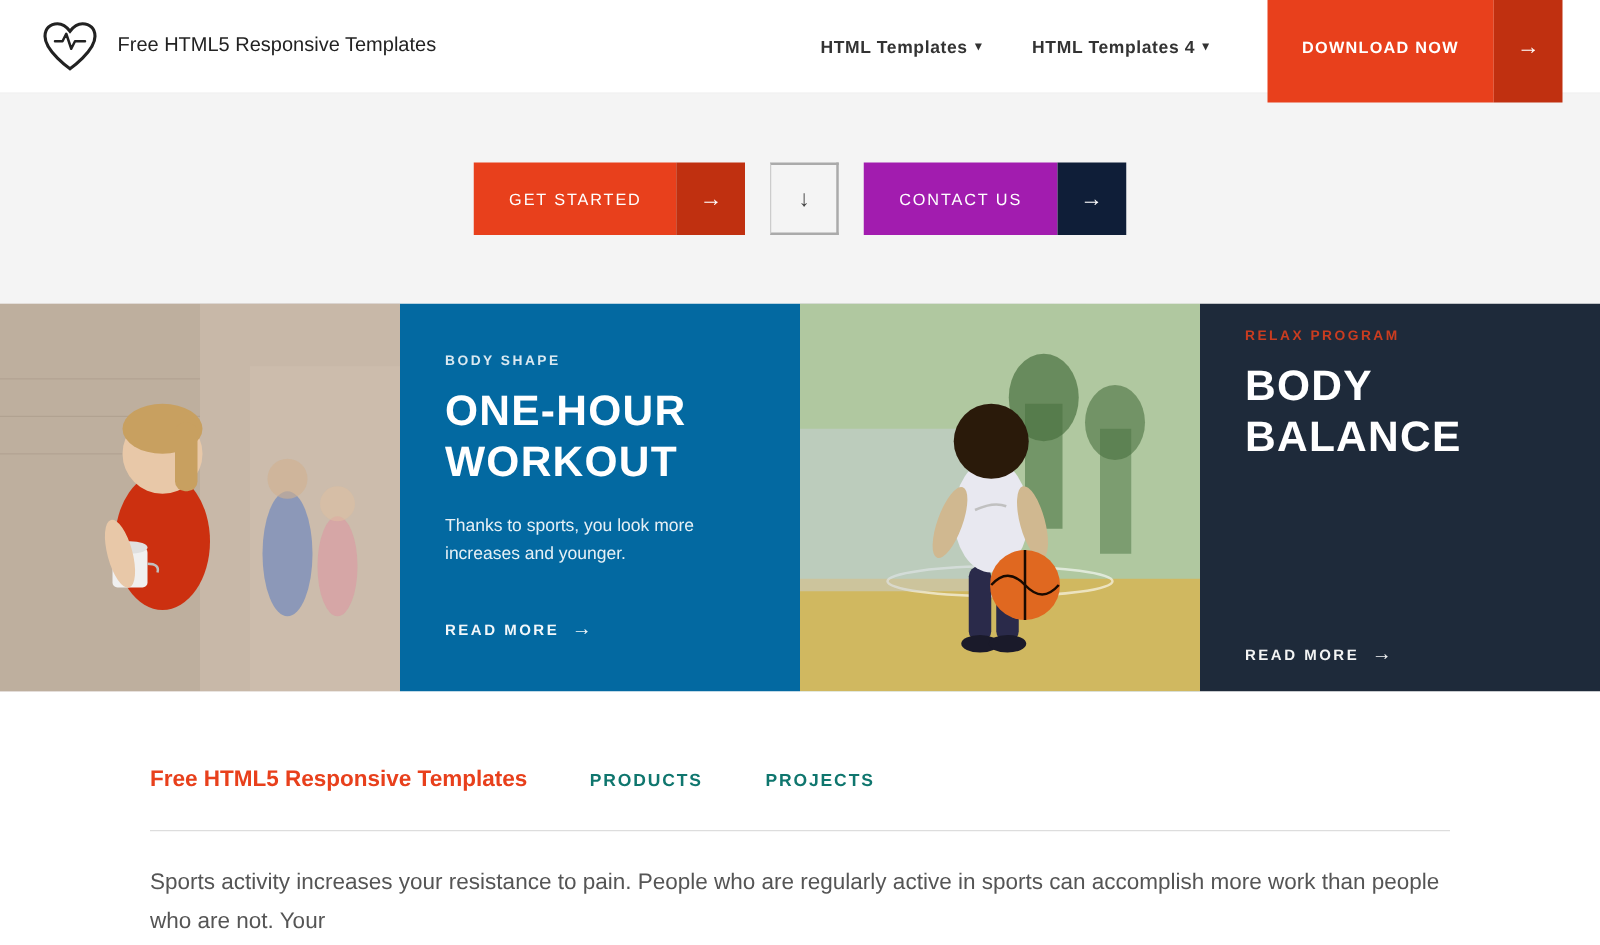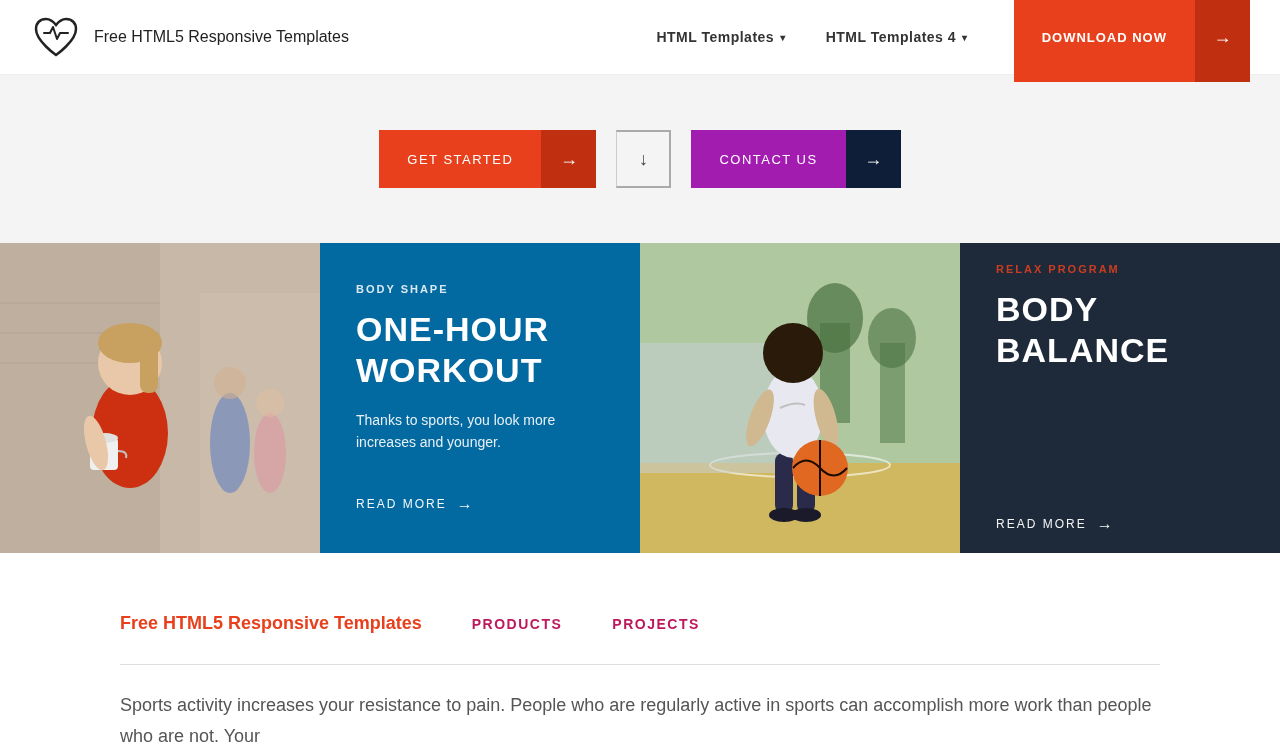--- a/index.html
+++ b/index.html
@@ -206,21 +206,21 @@
       font-size: 14px;
       line-height: 1.6;
       opacity: 0.9;
       flex-grow: 1;
     }
     .card-readmore {
       display: flex;
       align-items: center;
       gap: 10px;
       font-size: 12px;
-      font-weight: 400;
+      font-weight: 700;
       letter-spacing: 2px;
       text-transform: uppercase;
       cursor: pointer;
       margin-top: 30px;
       opacity: 0.95;
     }
     .card-readmore .arrow {
       font-size: 16px;
     }
 
@@ -238,21 +238,21 @@
       font-size: 18px;
       font-weight: 700;
       color: #e8401c;
       text-decoration: none;
     }
     .bottom-link {
       font-size: 14px;
       font-weight: 700;
       letter-spacing: 1.5px;
       text-transform: uppercase;
-      color: #be185d;
+      color: #0f766e;
       text-decoration: none;
       cursor: pointer;
     }
     .bottom-divider {
       border: none;
       border-top: 1px solid #ddd;
       margin-bottom: 25px;
     }
     .bottom-text {
       font-size: 18px;

